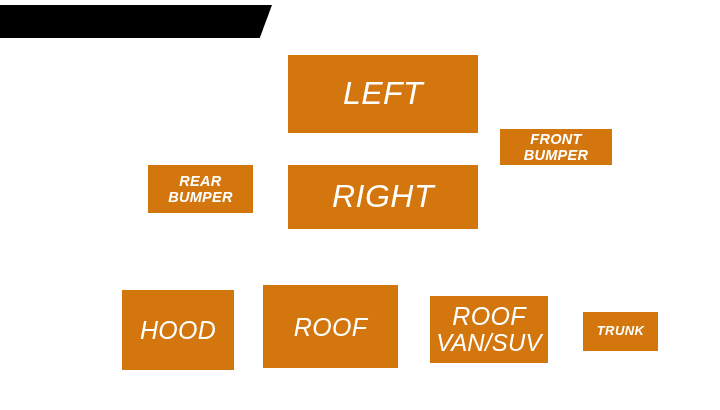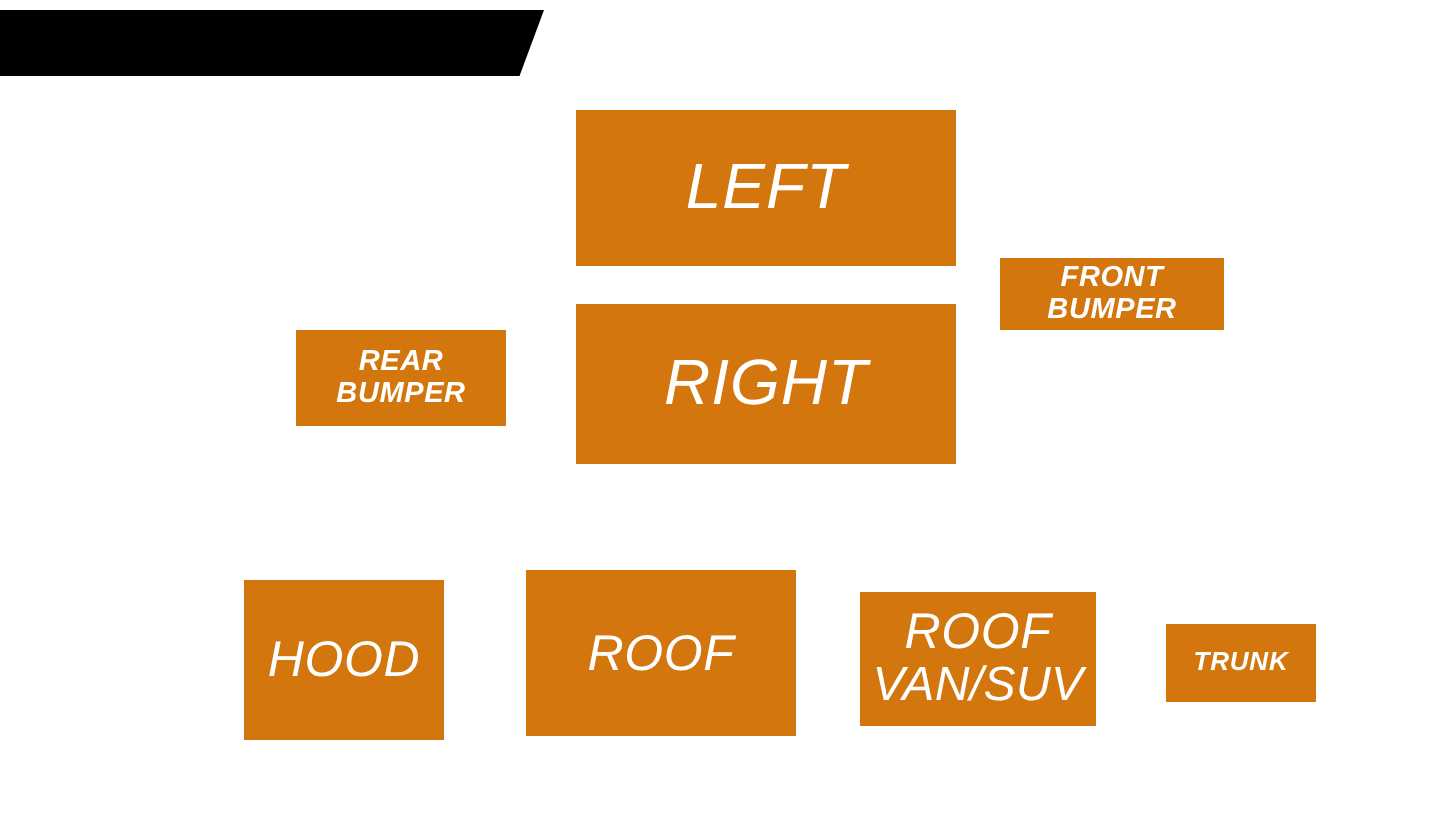--- a/index.html
+++ b/index.html
@@ -92,24 +92,24 @@
   }
   
   .lbl.sub {
     font-size: 24px;
     font-weight: 400;
     letter-spacing: 0.2px;
   }
 
   
   #panel-left        { left: 288px; top: 55px;  width: 190px; height: 78px; }
-  #panel-right       { left: 288px; top: 152px; width: 190px; height: 80px; }
+  #panel-right       { left: 288px; top: 165px; width: 190px; height: 64px; }
   #panel-rear-bumper { left: 148px; top: 131px; width: 105px; height: 48px; margin-top: 34px; }
   #panel-front-bumper{ left: 500px; top: 129px; width: 112px; height: 36px; }
-  #panel-hood        { left: 122px; top: 290px; width: 100px; height: 80px; }
+  #panel-hood        { left: 122px; top: 290px; width: 112px; height: 80px; }
   #panel-roof        { left: 263px; top: 285px; width: 135px; height: 83px; }
   #panel-roof-van    { left: 430px; top: 296px; width: 118px; height: 67px; }
   #panel-trunk       { left: 583px; top: 312px; width: 75px;  height: 39px; align-items: center; }
 </style>
 </head>
 <body>
 
 <div id="stage">
 
   <div class="banner"></div>

